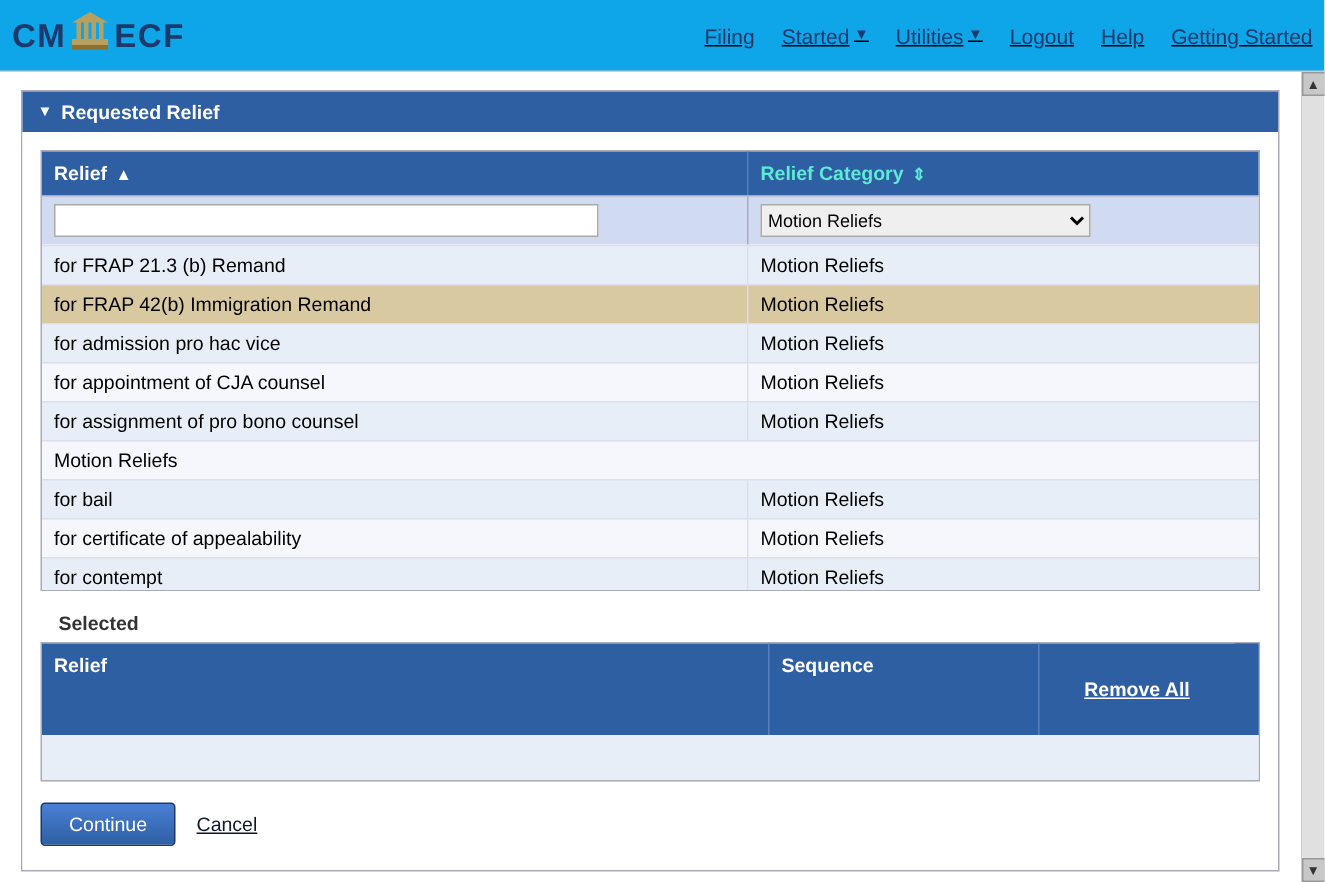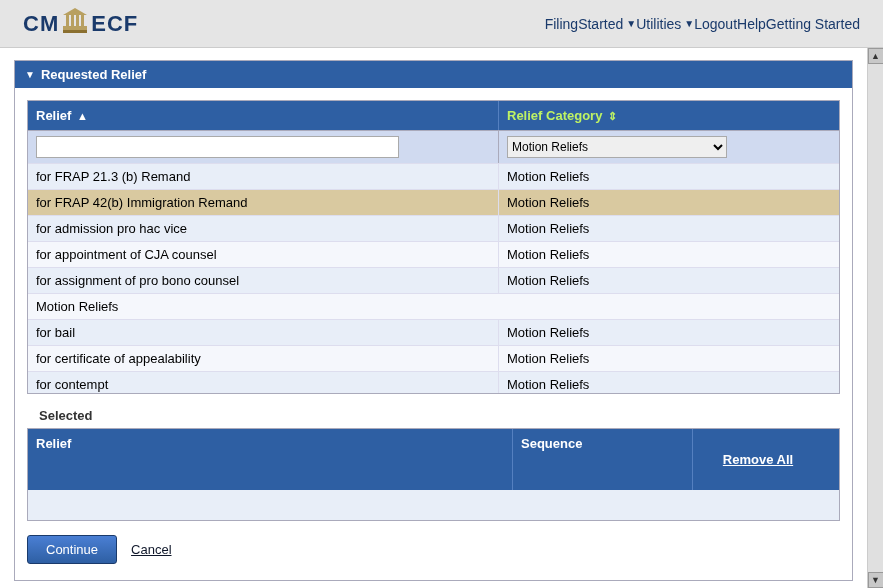--- a/index.html
+++ b/index.html
@@ -1,38 +1,40 @@
 <!DOCTYPE html>
 <html><head>
   <meta charset="utf-8">
   <style>
     * { margin: 0; padding: 0; box-sizing: border-box; }
     body { font-family: Arial, Helvetica, sans-serif; font-size: 13px; background: #fff; width: 883px; height: 588px; overflow: hidden; }
 
     
     #header {
-      background: #e5e5e5;
+      background: #0ea5e9;
       border-bottom: 1px solid #ccc;
       display: flex;
       align-items: center;
-      padding: 4px 23px;
+      padding: 4px 8px;
       height: 48px;
     }
     #logo {
       display: flex;
       align-items: center;
       font-size: 22px;
       font-weight: bold;
       color: #1a3a6b;
       letter-spacing: 1px;
       margin-right: auto;
     }
     .nav-menu {
       display: flex;
-      align-items: center;
+      gap: 18px;
+      align-items: center;
+      text-decoration: underline;
     }
     .nav-item {
       color: #1a3a6b;
       cursor: pointer;
       font-size: 14px;
       text-decoration: none;
       display: flex;
       align-items: center;
       gap: 3px;
     }
@@ -113,21 +115,21 @@
     .col-relief-header {
       flex: 1;
       color: #fff;
       padding: 7px 8px;
       font-weight: bold;
       font-size: 13px;
       border-right: 1px solid #5580c0;
     }
     .col-category-header {
       width: 340px;
-      color: #bef264;
+      color: #5eead4;
       padding: 7px 8px;
       font-weight: bold;
       font-size: 13px;
     }
     .sort-arrow {
       font-size: 11px;
       margin-left: 2px;
     }
     .filter-row {
       display: flex;

